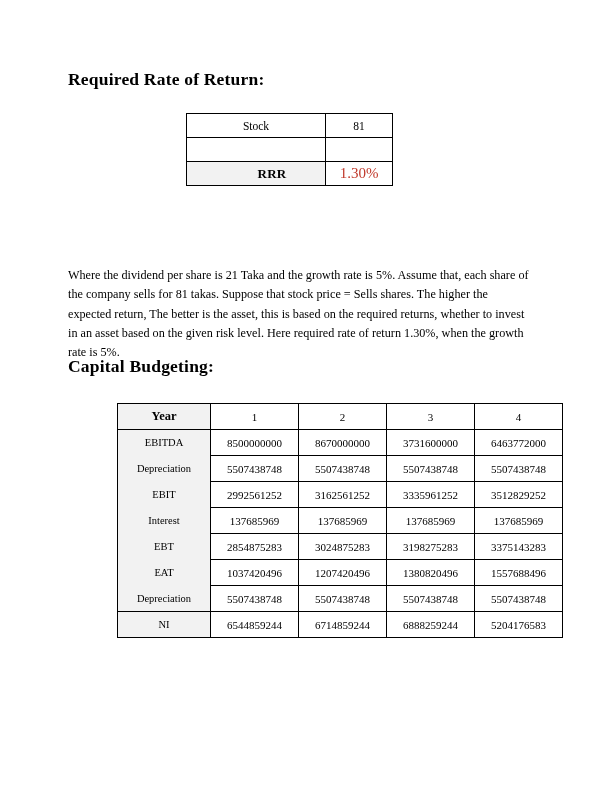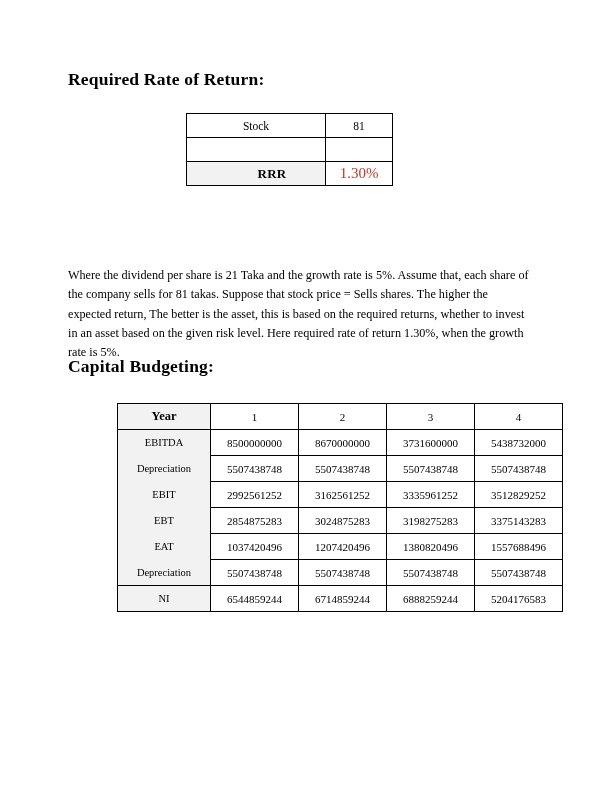--- a/index.html
+++ b/index.html
@@ -172,39 +172,46 @@
         <td class="datacell">2</td>
         <td class="datacell">3</td>
         <td class="datacell">4</td>
       </tr>
 
       <tr>
         <td class="rowlabel">EBITDA</td>
         <td class="datacell">8500000000</td>
         <td class="datacell">8670000000</td>
         <td class="datacell">3731600000</td>
-        <td class="datacell">5438732000</td>
+        <td class="datacell">6463772000</td>
       </tr>
 
       <tr>
         <td class="rowlabel">Depreciation</td>
         <td class="datacell">5507438748</td>
         <td class="datacell">5507438748</td>
         <td class="datacell">5507438748</td>
         <td class="datacell">5507438748</td>
       </tr>
 
       <tr>
         <td class="rowlabel">EBIT</td>
         <td class="datacell">2992561252</td>
         <td class="datacell">3162561252</td>
         <td class="datacell">3335961252</td>
         <td class="datacell">3512829252</td>
       </tr>
 
+      <tr>
+        <td class="rowlabel">Interest</td>
+        <td class="datacell">137685969</td>
+        <td class="datacell">137685969</td>
+        <td class="datacell">137685969</td>
+        <td class="datacell">137685969</td>
+      </tr>
 
       <tr>
         <td class="rowlabel">EBT</td>
         <td class="datacell">2854875283</td>
         <td class="datacell">3024875283</td>
         <td class="datacell">3198275283</td>
         <td class="datacell">3375143283</td>
       </tr>
 
 

